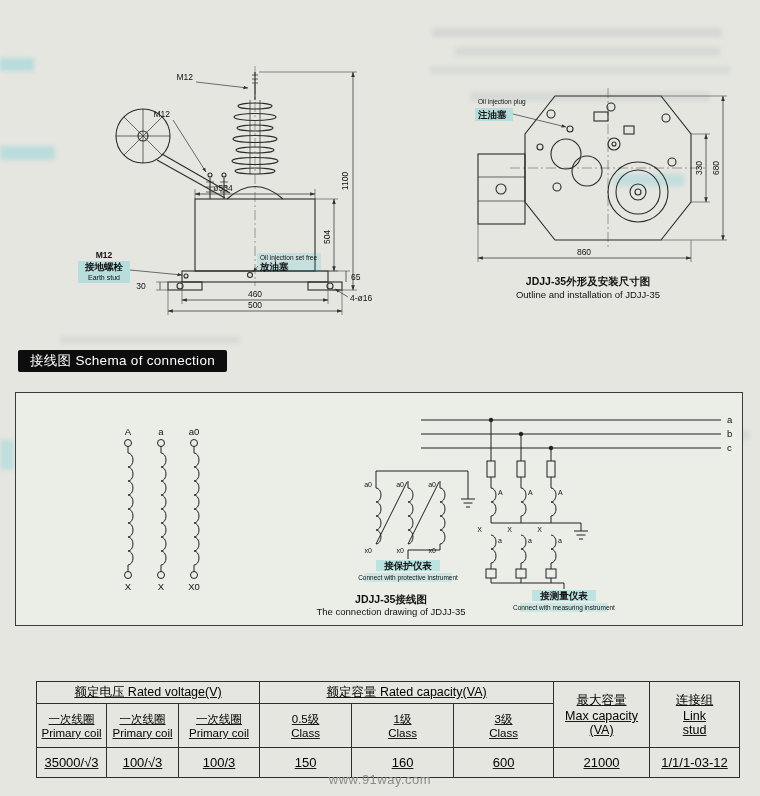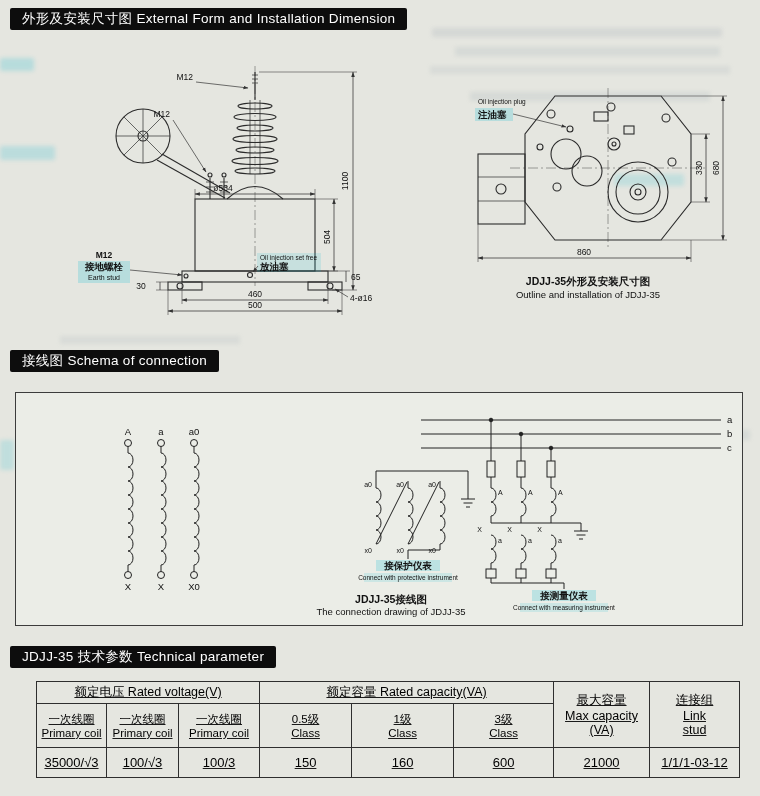--- a/index.html
+++ b/index.html
@@ -54,21 +54,20 @@
   <div class="bt" style="left:455px;top:47px;width:265px;height:9px;background:rgba(110,130,150,.12);"></div>
   <div class="bt" style="left:430px;top:66px;width:300px;height:8px;background:rgba(110,130,150,.10);"></div>
   <div class="bt" style="left:470px;top:92px;width:240px;height:9px;background:rgba(110,130,150,.12);"></div>
   <div class="bt" style="left:0;top:58px;width:34px;height:13px;background:rgba(0,180,205,.20);"></div>
   <div class="bt" style="left:0;top:146px;width:55px;height:14px;background:rgba(0,180,205,.18);"></div>
   <div class="bt" style="left:614px;top:174px;width:70px;height:12px;background:rgba(0,180,205,.15);"></div>
   <div class="bt" style="left:60px;top:336px;width:180px;height:8px;background:rgba(110,130,150,.10);"></div>
   <div class="bt" style="left:0;top:440px;width:14px;height:30px;background:rgba(0,180,205,.16);"></div>
   <div class="bt" style="left:700px;top:430px;width:50px;height:10px;background:rgba(110,130,150,.12);"></div>
 
-  <div class="hdr-bar" style="left:10px; top:8px;">外形及安装尺寸图 External Form and Installation Dimension</div>
 
   <div class="draw-wrap" style="left:10px; top:54px; width:740px; height:262px;">
     <svg width="740" height="262" viewBox="0 0 740 262">
       <defs>
         <marker id="ar" markerWidth="8" markerHeight="8" refX="6.5" refY="3" orient="auto-start-reverse">
           <path d="M0,0.6 L7,3 L0,5.4 Z" fill="#333"></path>
         </marker>
       </defs>
 
       <g class="draw">
@@ -226,21 +225,21 @@
         <line class="ext" x1="651" y1="186" x2="717" y2="186"></line>
         <line class="dimline" x1="713" y1="42" x2="713" y2="186" marker-start="url(#ar)" marker-end="url(#ar)"></line>
         <text class="dtext" transform="rotate(-90 709 114)" x="709" y="114" text-anchor="middle">680</text>
       </g>
 
       <text class="cap-cn" x="578" y="231" text-anchor="middle">JDJJ-35外形及安装尺寸图</text>
       <text class="cap-en" x="578" y="244" text-anchor="middle">Outline and installation of JDJJ-35</text>
     </svg>
   </div>
 
-  <div class="hdr-bar" style="left:10px; top:350px;">接线图 Schema of connection</div>
+  <div class="hdr-bar" style="left:18px; top:350px;">接线图 Schema of connection</div>
 
   <div class="schema-box">
     <svg width="726" height="232" viewBox="0 0 726 232">
 
       <g class="wire">
         <circle cx="112" cy="50" r="3.5"></circle>
           <line x1="112" y1="53.5" x2="112" y2="60"></line>
         <path d="M112,60 a5,7 0 0 1 0,14 a5,7 0 0 1 0,14 a5,7 0 0 1 0,14 a5,7 0 0 1 0,14 a5,7 0 0 1 0,14 a5,7 0 0 1 0,14 a5,7 0 0 1 0,14 a5,7 0 0 1 0,14"></path>
         <line x1="112" y1="172" x2="112" y2="178.5"></line>
           <circle cx="112" cy="182" r="3.5"></circle>
@@ -352,21 +351,20 @@
       <rect class="hl" x="516" y="197" width="64" height="11"></rect>
       <text class="lbl-cn" x="548" y="206" text-anchor="middle">接测量仪表</text>
       <rect class="hl2" x="504" y="210" width="88" height="9"></rect>
       <text class="lbl-en" x="548" y="217" text-anchor="middle">Connect with measuring instrument</text>
 
       <text class="cap-cn" x="375" y="210" text-anchor="middle">JDJJ-35接线图</text>
       <text class="cap-en" x="375" y="222" text-anchor="middle">The connection drawing of JDJJ-35</text>
     </svg>
   </div>
 
-  <div class="hdr-bar" style="left:10px; top:646px;">JDJJ-35 技术参数 Technical parameter</div>
 
   <table class="param-table">
     <colgroup>
       <col style="width:70px">
         <col style="width:72px">
         <col style="width:81px">
       <col style="width:92px">
         <col style="width:102px">
         <col style="width:100px">
       <col style="width:96px">
@@ -403,14 +401,15 @@
       <td>100/3</td>
       <td>150</td>
       <td>160</td>
       <td>600</td>
       <td>21000</td>
       <td>1/1/1-03-12</td>
     </tr>
   </tbody>
     </table>
 
+  <div class="watermark">www.91way.com</div>
 
 </div>
 
 </body></html>

